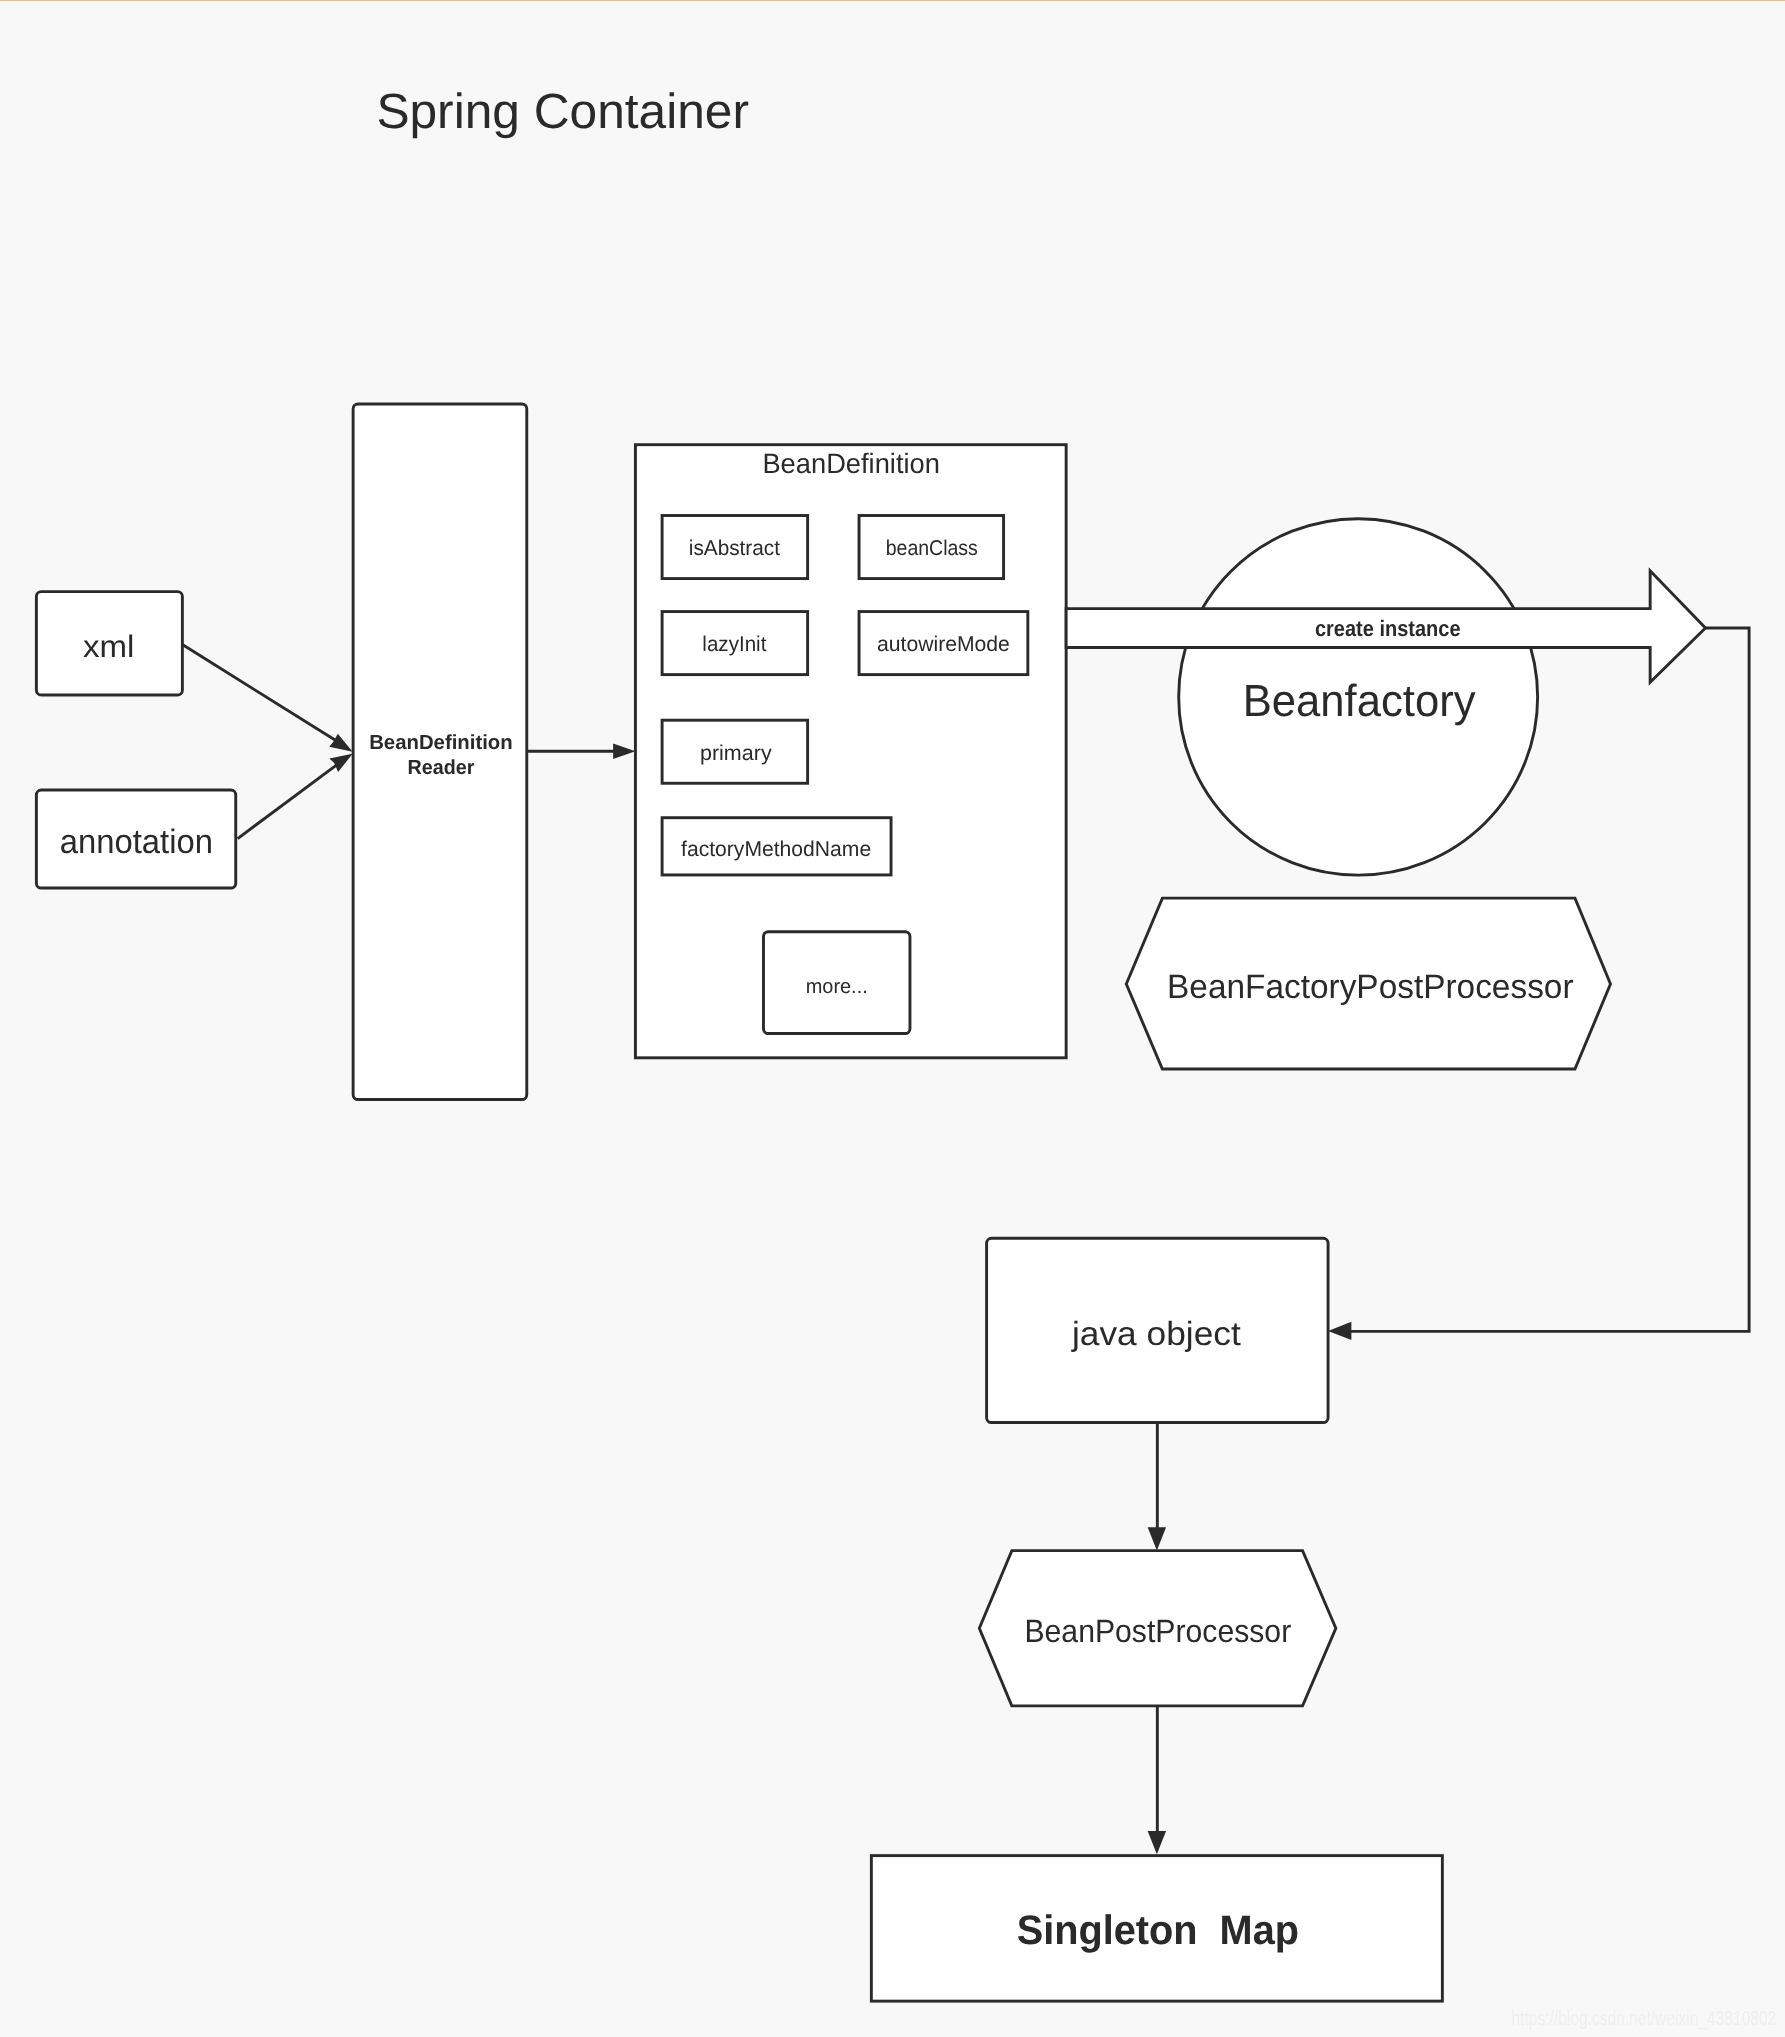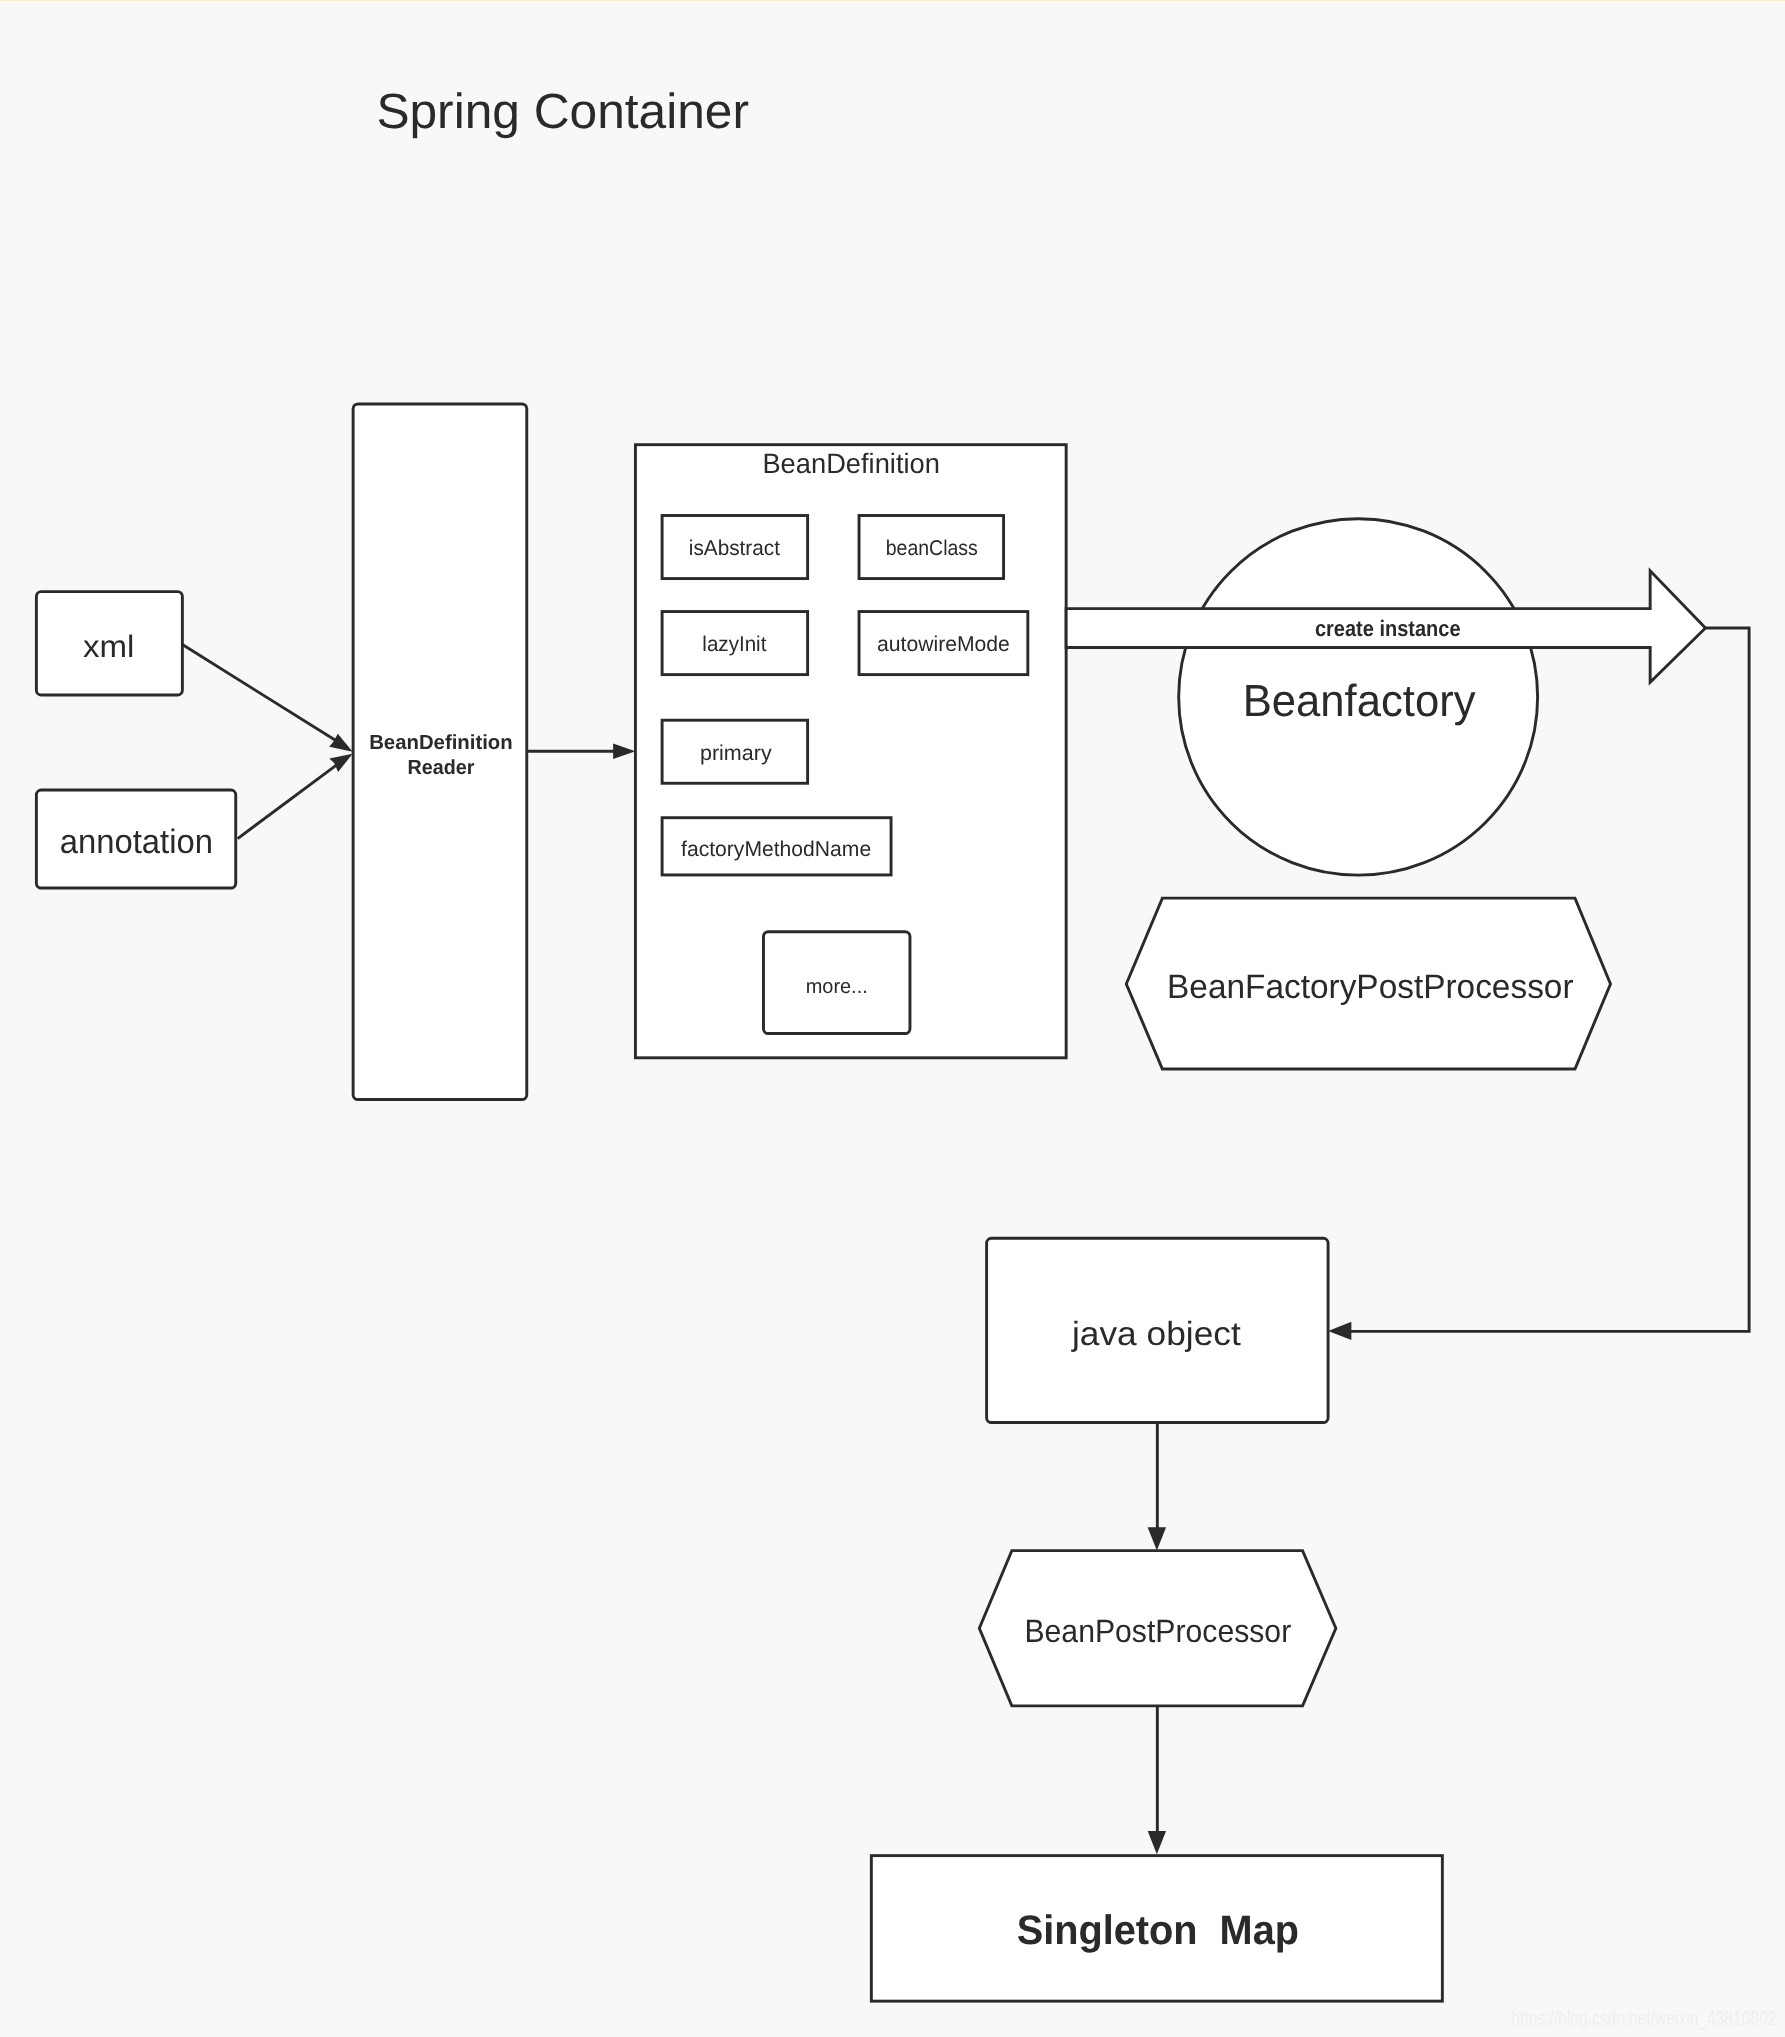--- a/index.html
+++ b/index.html
@@ -1,18 +1,18 @@
 <!DOCTYPE html>
 <html><head>
 <meta charset="utf-8">
 <title>Spring Container</title>
 <style>
   html,body{margin:0;padding:0;background:#f8f8f8;}
   body{width:1785px;height:2038px;overflow:hidden;font-family:"Liberation Sans",sans-serif;}
-  #stage{position:relative;width:1785px;height:1618px;background:#fde047;}
+  #stage{position:relative;width:1785px;height:1618px;background:#a16207;}
   svg#diagram{position:absolute;left:0;top:0;display:block;filter:opacity(100%);}
   .shape{fill:#ffffff;stroke:#2a2a2a;stroke-width:3;}
   .thin{fill:none;stroke:#2a2a2a;stroke-width:3;}
   .ah{fill:#2a2a2a;stroke:none;}
   .lbl{fill:#2a2a2a;font-family:"Liberation Sans",sans-serif;text-anchor:middle;text-rendering:geometricPrecision;}
 </style>
 </head>
 <body>
 
 <div id="stage">

